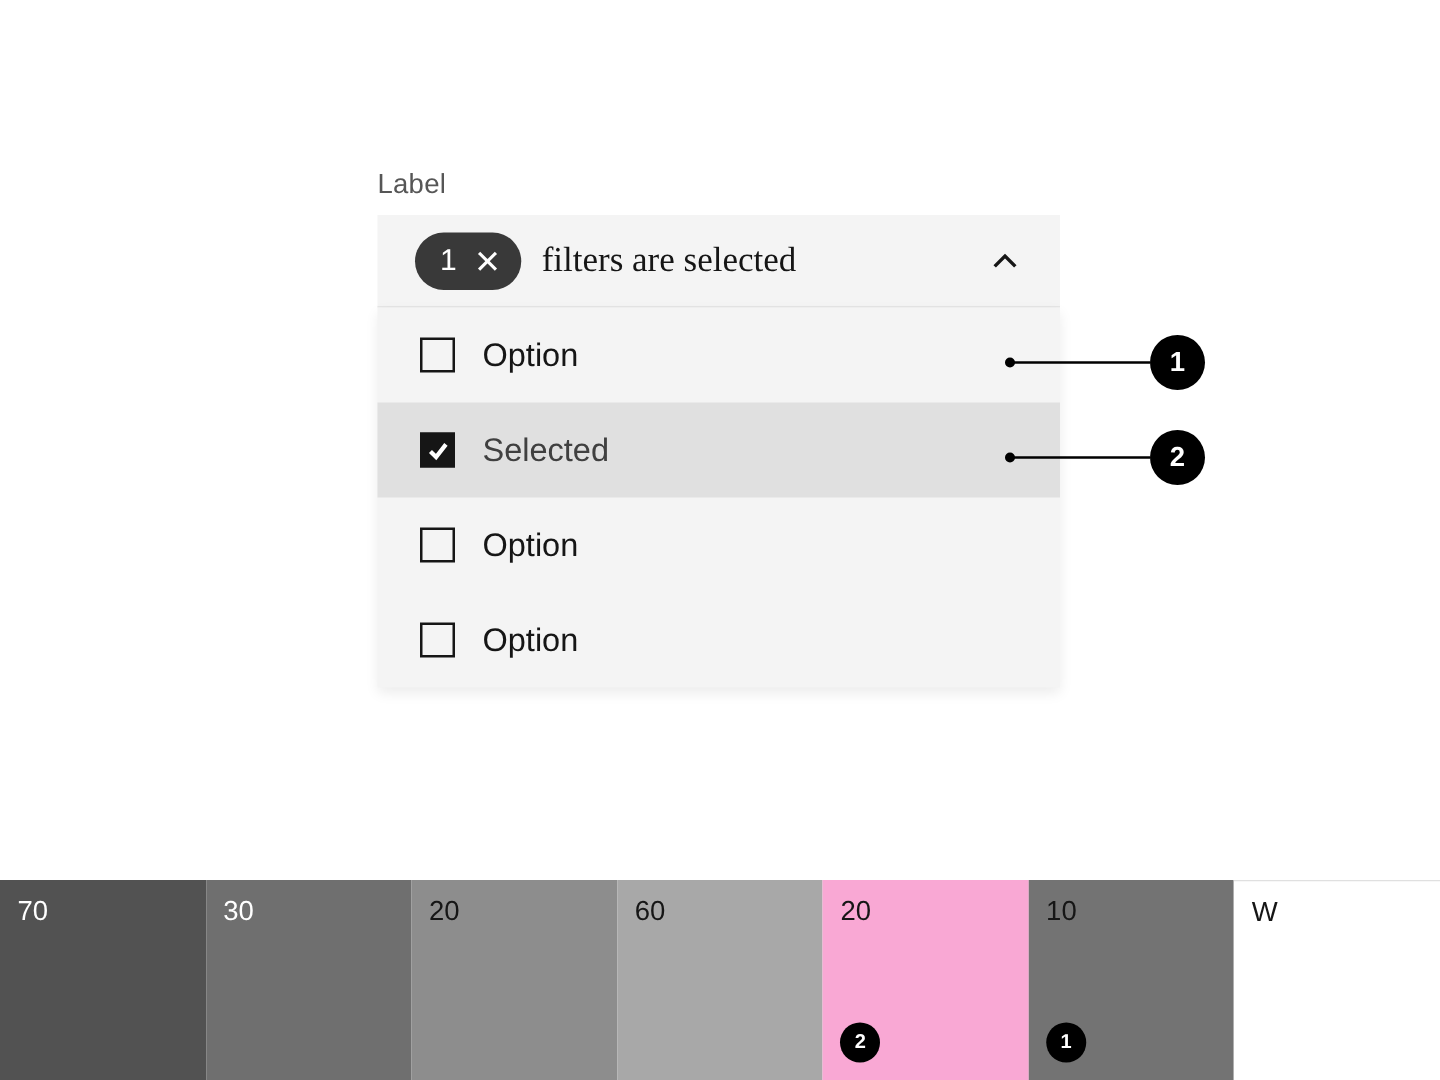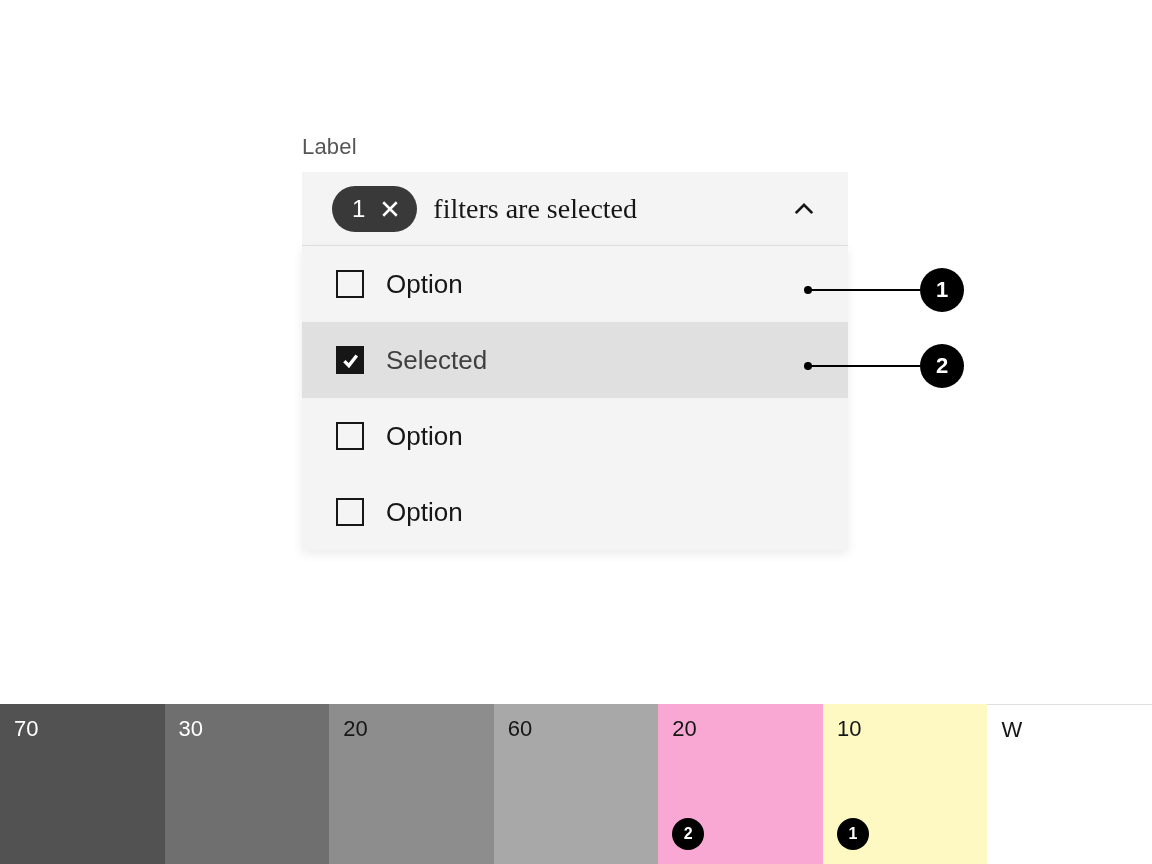--- a/index.html
+++ b/index.html
@@ -105,21 +105,21 @@
     <div class="swatch" style="background:#8d8d8d;color:#161616">
         <span class="swatch-label">20</span>
       </div>
     <div class="swatch" style="background:#a8a8a8;color:#161616">
         <span class="swatch-label">60</span>
       </div>
     <div class="swatch" style="background:#f9a8d4;color:#161616">
         <span class="swatch-label">20</span>
         <span class="swatch-badge">2</span>
       </div>
-    <div class="swatch" style="background:#fef9c3;color:#161616">
+    <div class="swatch" style="background:#737373;color:#161616">
         <span class="swatch-label">10</span>
         <span class="swatch-badge">1</span>
       </div>
     <div class="swatch" style="background:#ffffff;color:#161616;border-top:1px solid #e0e0e0">
         <span class="swatch-label">W</span>
       </div>
   </div>
 
 </div>
 

